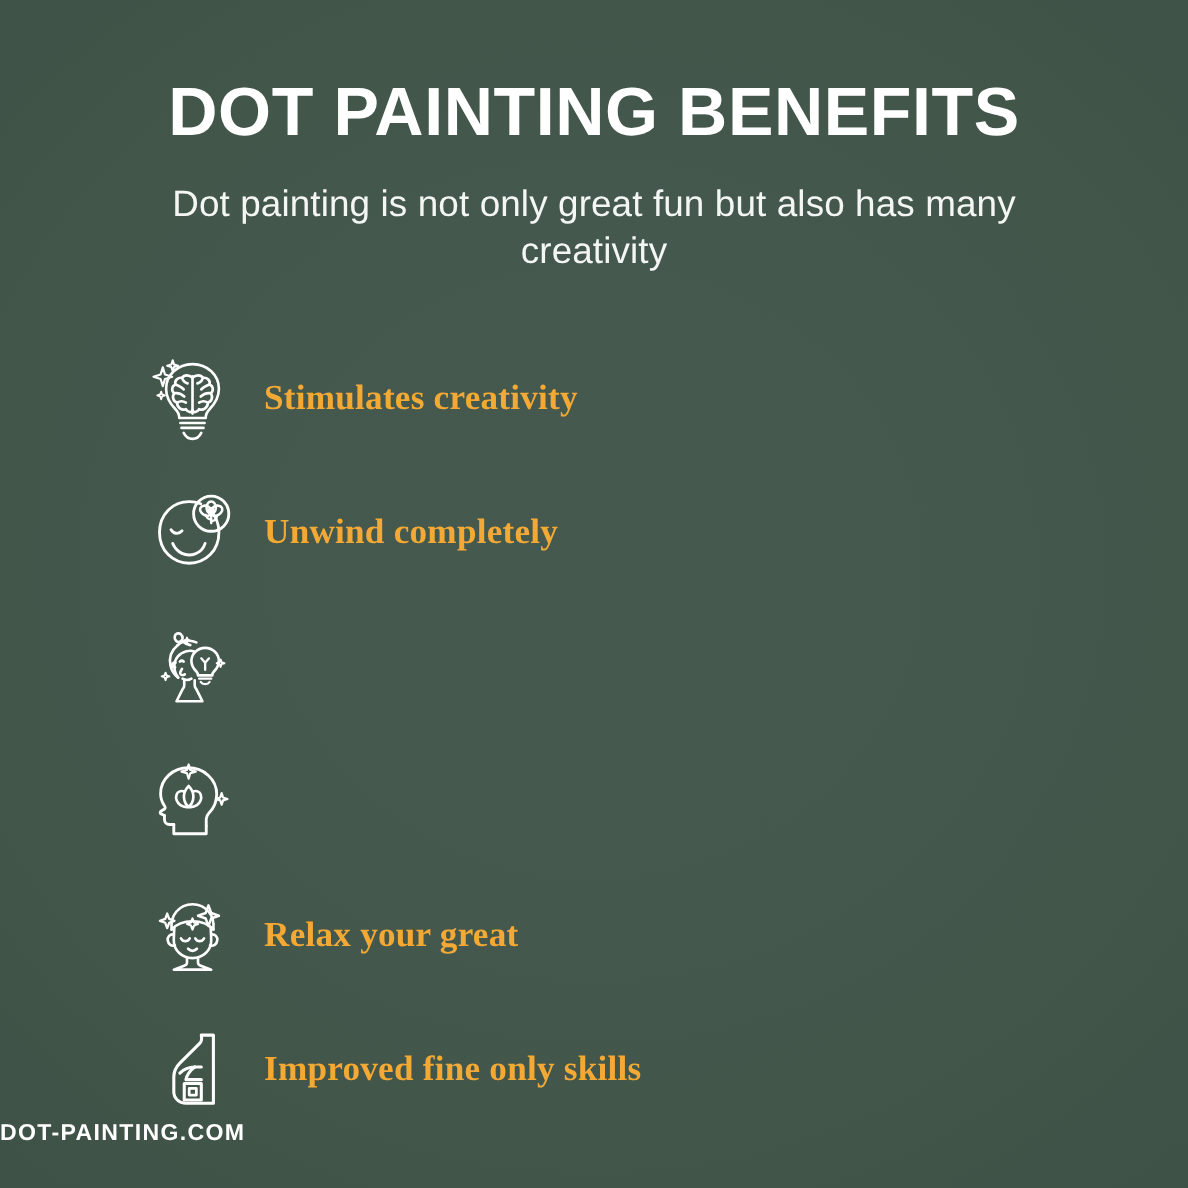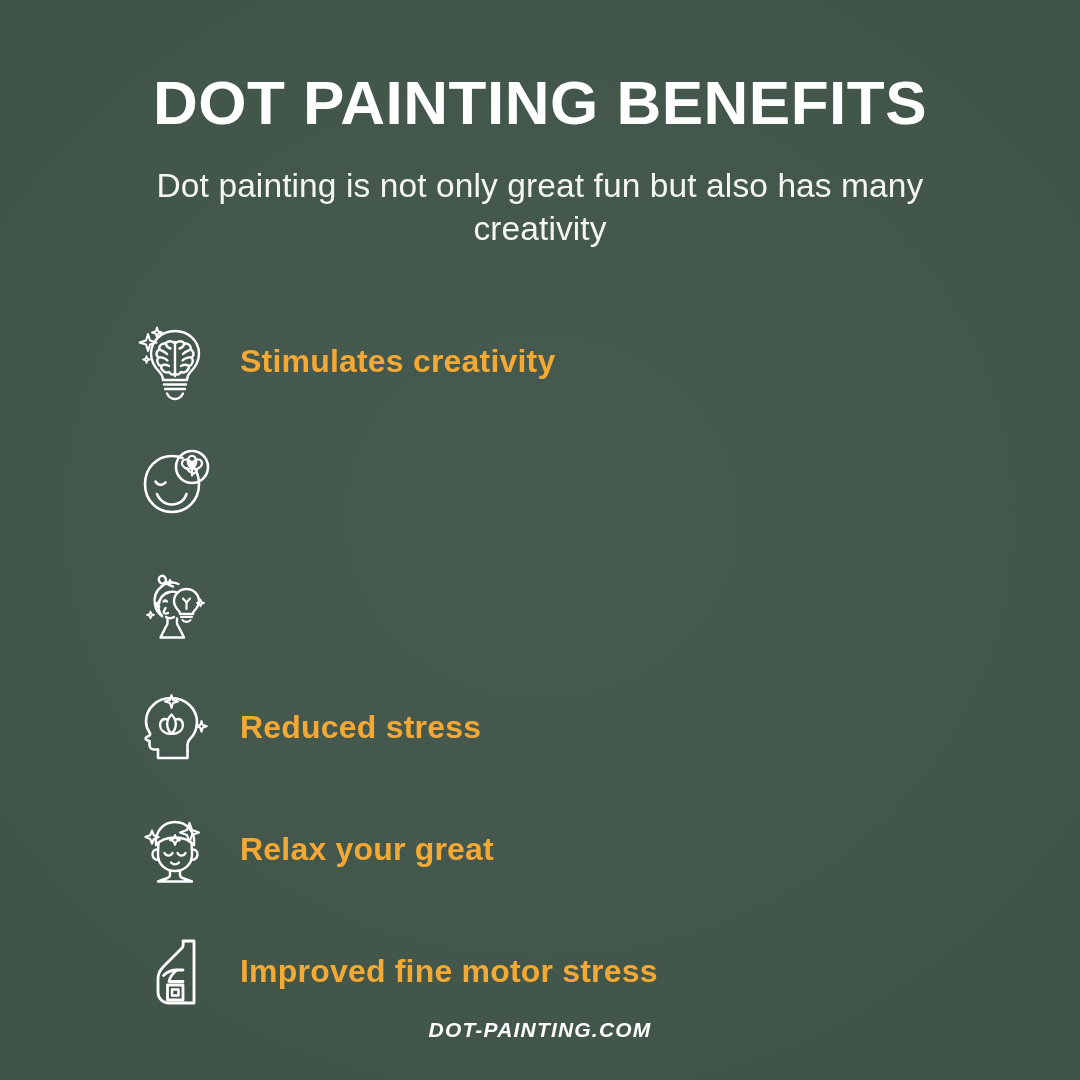--- a/index.html
+++ b/index.html
@@ -71,20 +71,21 @@
     padding-right: 60px;
     margin-top: 50px;
     display: flex;
     flex-direction: column;
   }
 
   .benefit {
     display: flex;
     align-items: center;
     height: 122px;
+    font-family: Liberation Serif, serif;
   }
 
   .benefit-icon {
     flex: 0 0 auto;
     width: 74px;
     height: 80px;
     display: flex;
     align-items: center;
     justify-content: center;
     margin-right: 28px;
@@ -108,22 +109,21 @@
     letter-spacing: 0.2px;
     white-space: nowrap;
   }
 
   
   .footer {
     position: absolute;
     left: 0;
     right: 0;
     bottom: 38px;
-    text-align: center;
-    font-style: italic;
+    text-align: left;
   }
 
   .footer-text {
     color: #ffffff;
     font-size: 21px;
     font-weight: 700;
     letter-spacing: 1.2px;
   }
 </style>
 </head>
@@ -184,20 +184,21 @@
 
           <ellipse cx="53" cy="16.5" rx="4.2" ry="5.6" stroke-width="2.3"></ellipse>
           <ellipse cx="53" cy="16.5" rx="4.2" ry="5.6" stroke-width="2.3" transform="rotate(60 53 22)"></ellipse>
           <ellipse cx="53" cy="16.5" rx="4.2" ry="5.6" stroke-width="2.3" transform="rotate(-60 53 22)"></ellipse>
           <circle cx="53" cy="19.5" r="2.2" stroke-width="2.2"></circle>
           <path d="M53 24 L53 30.5" stroke-width="2.2"></path>
           <path d="M53 27.5 C50 27 48.5 25 48 23" stroke-width="2.1"></path>
           <path d="M53 29 C56 28.5 57.8 26.5 58.3 24.5" stroke-width="2.1"></path>
         </svg>
       </span>
+      <span class="benefit-label">Unwind completely</span>
     </li>
 
     <li class="benefit">
       <span class="benefit-icon">
         <svg viewBox="0 0 72 78" fill="none" stroke="#ffffff" stroke-width="2.4" stroke-linecap="round" stroke-linejoin="round">
 
           <path d="M27 13.5 C27 10 24.5 8 22 9 C19.5 10 19 13.5 21 15.5 C23 17.5 26 16.8 27 13.5 Z"></path>
           <path d="M26.5 15.5 C28.5 17.5 31 19 34 19.5"></path>
 
           <path d="M22.5 19.5 C17 24 14.5 31 16 38 C17 43 19.5 46.5 23 49"></path>
@@ -234,21 +235,20 @@
           <path d="M19 60.5 L19 69 L48.5 69 L48.5 62"></path>
 
           <path d="M32.5 25.5 C29 29 27.5 33.5 28.5 38 C29.3 41.3 31 43.5 32.5 44.5 C34 43.5 35.7 41.3 36.5 38 C37.5 33.5 36 29 32.5 25.5 Z" stroke-width="2.4"></path>
           <path d="M28.8 30.5 C25.5 29.5 22.5 30.5 21.5 33.5 C20.3 37 22 41 25 43 C27.3 44.5 30.3 45 32.5 44.5" stroke-width="2.4"></path>
           <path d="M36.2 30.5 C39.5 29.5 42.5 30.5 43.5 33.5 C44.7 37 43 41 40 43 C37.7 44.5 34.7 45 32.5 44.5" stroke-width="2.4"></path>
 
           <path d="M32.5 6 L34 11 L39 12.5 L34 14 L32.5 19 L31 14 L26 12.5 L31 11 Z" stroke-width="2"></path>
           <path d="M62.5 32 L63.8 36 L67.8 37.3 L63.8 38.6 L62.5 42.6 L61.2 38.6 L57.2 37.3 L61.2 36 Z" stroke-width="2"></path>
         </svg>
       </span>
-      <span class="benefit-label">Reduced stress</span>
     </li>
 
     <li class="benefit">
       <span class="benefit-icon">
         <svg viewBox="0 0 72 78" fill="none" stroke="#ffffff" stroke-width="2.4" stroke-linecap="round" stroke-linejoin="round">
 
           <path d="M17 34 C15.5 21 24 11 36 11 C48 11 56.5 21 55 34"></path>
 
           <path d="M17 34 C21 29.5 28 26.5 36 26.5 C44 26.5 51 29.5 55 34"></path>
 
@@ -280,21 +280,21 @@
 
           <path d="M24.5 42.5 C28 39 33 37 38 37 L44 37"></path>
 
           <path d="M38 37 C34 40 31 44 30 48.5 L44 48.5"></path>
 
           <path d="M28.5 52 L44 52 L44 67 L28.5 67 Z"></path>
 
           <path d="M33 56.5 L39.5 56.5 L39.5 62.5 L33 62.5 Z" stroke-width="2.5"></path>
         </svg>
       </span>
-      <span class="benefit-label">Improved fine motor stress</span>
+      <span class="benefit-label">Improved fine only skills</span>
     </li>
 
   </ul>
 
   <div class="footer">
     <span class="footer-text">DOT-PAINTING.COM</span>
   </div>
 
 </div>
 

